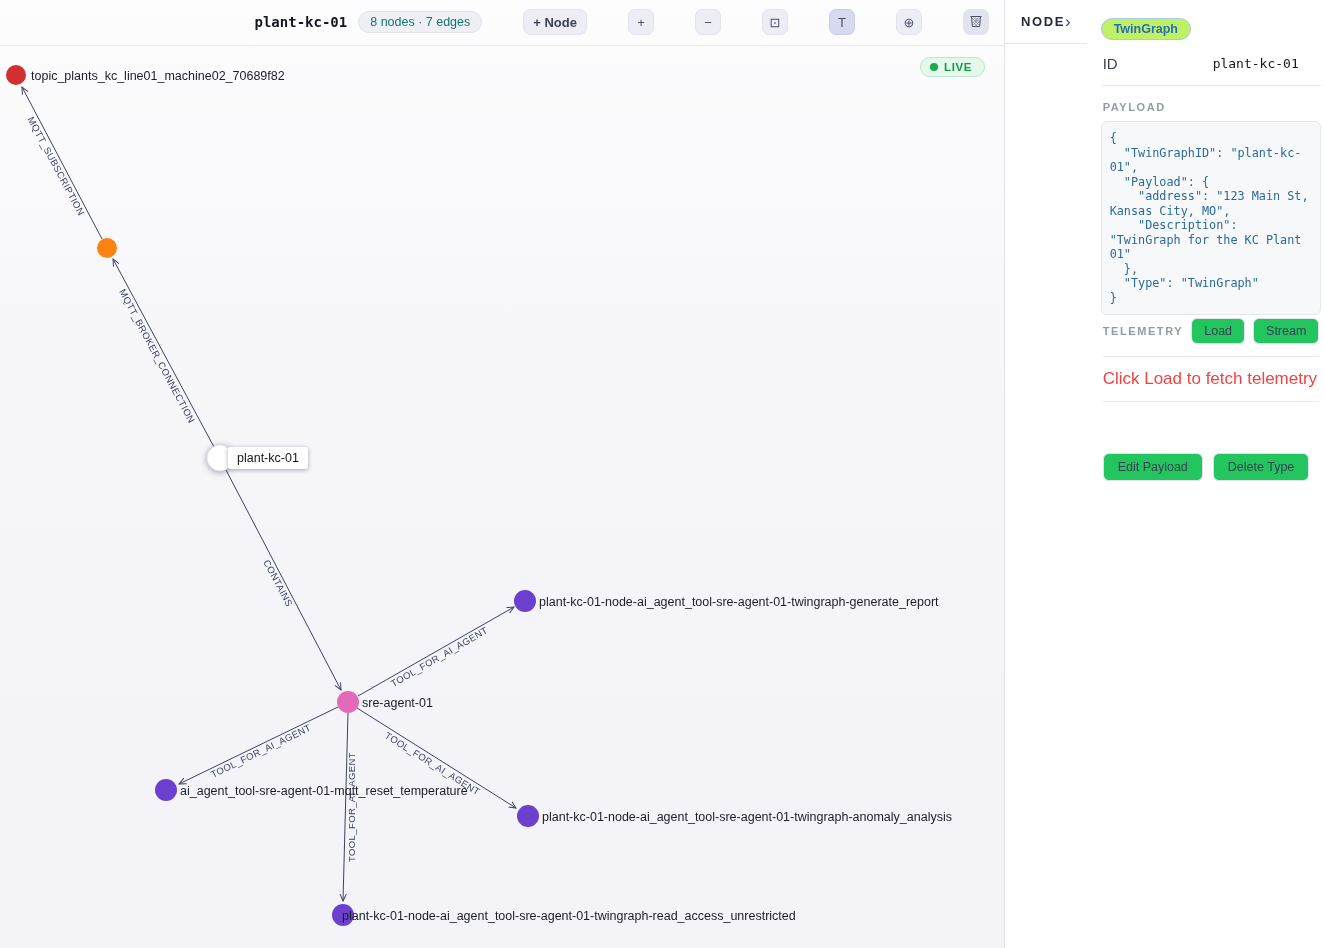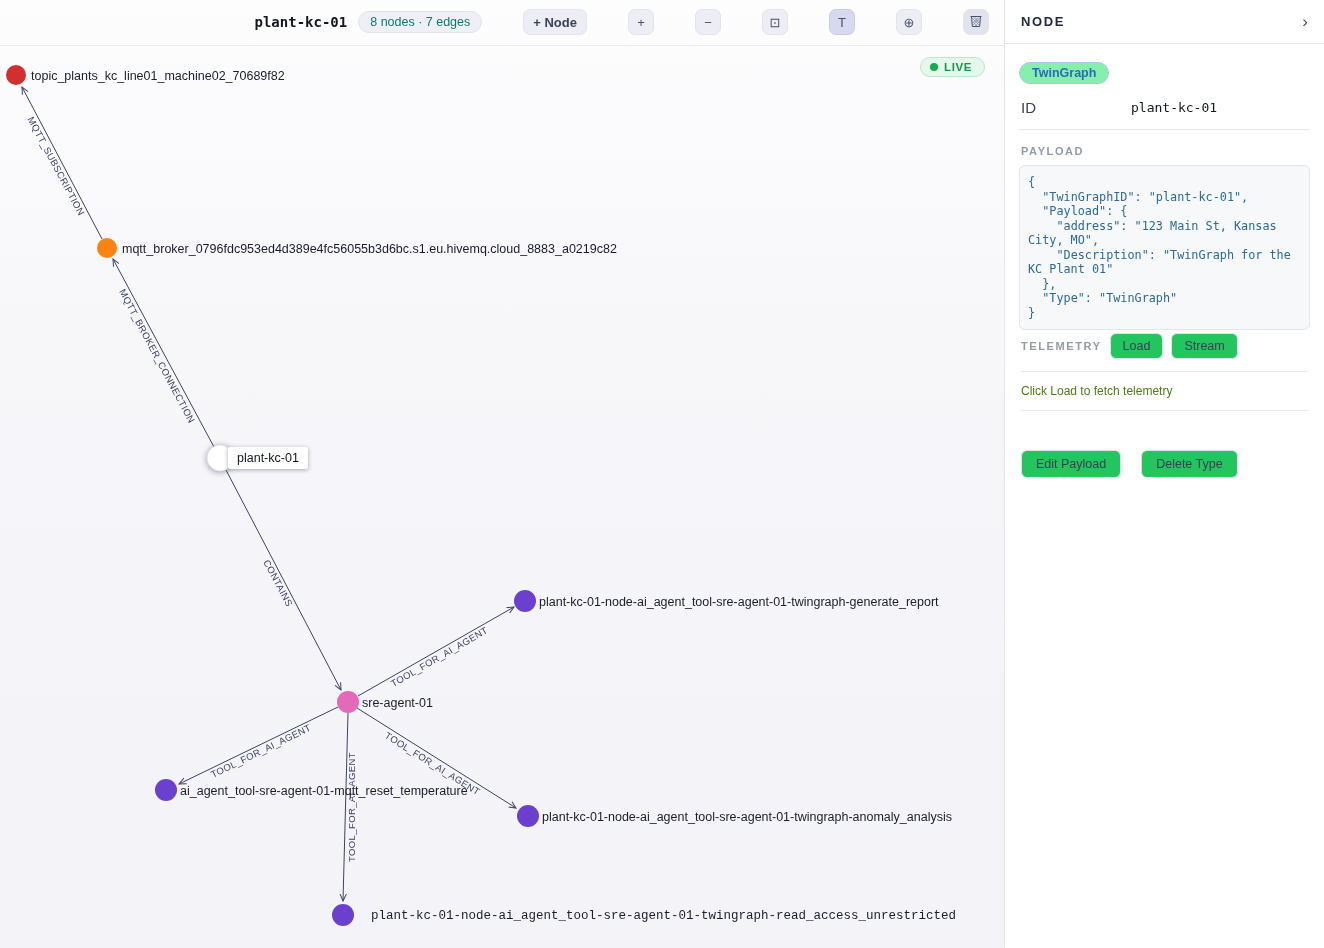--- a/index.html
+++ b/index.html
@@ -33,47 +33,47 @@
   .edge-label { font-family: "Liberation Sans", sans-serif; font-size: 9.5px; letter-spacing: 0.4px;
                 fill: #3d4263; text-anchor: middle; }
   circle.node { stroke: none; cursor: pointer; }
   circle.selected { stroke: #e1e1e8; stroke-width: 1; filter: drop-shadow(0 1px 3px rgba(40,40,70,.45)); }
 
   .node-label { position: absolute; font-size: 12.5px; color: #1b1d27; white-space: nowrap; line-height: 16px; }
   .node-label.boxed { background: #fff; border-radius: 2px; padding: 3px 9px;
                       box-shadow: 0 1px 4px rgba(40,40,70,.4); color: #14161f; }
 
   
-  .sidebar { width: 320px; height: 948px; background: #fff; border-left: 1px solid #e3e3ea; display: flex; flex-direction: column; }
+  .sidebar { width: 320px; height: 948px; background: #fff; border-left: 1px solid #e3e3ea; display: flex; flex-direction: row; }
   .sb-header { height: 44px; display: flex; align-items: center; justify-content: space-between;
                padding: 0 16px 0 16px; border-bottom: 1px solid #e6e8ee; }
   .sb-header-title { font-size: 13px; font-weight: 700; letter-spacing: 1.6px; color: #23283a; }
   .sb-collapse { font-size: 17px; color: #4a5065; cursor: pointer; line-height: 1; }
   .sb-body { padding: 14px 14px 0 14px; }
 
-  .type-badge { display: inline-block; background: #86efac; border: 1px solid #a9c8ee; color: #2b6cb8;
+  .type-badge { display: inline-block; background: #bef264; border: 1px solid #a9c8ee; color: #2b6cb8;
                 font-size: 12.5px; font-weight: 600; padding: 3px 12px; border-radius: 999px; margin-top: 4px; }
 
   .id-row { display: flex; align-items: center; padding: 15px 2px 13px 2px; border-bottom: 1px solid #e8eaef; }
   .id-label { width: 110px; font-size: 15px; font-weight: 400; color: #3a3f4e; }
   .id-value { font-family: "DejaVu Sans Mono", monospace; font-size: 13px; color: #15171f; }
 
   .section-label { font-size: 11px; font-weight: 700; letter-spacing: 1.6px; color: #949aa8; }
   .payload-label { margin: 15px 2px 8px 2px; }
 
   .code-block { background: #f7f8fa; border: 1px solid #e3e6ec; border-radius: 6px; padding: 9px 8px;
                 font-family: "DejaVu Sans Mono", monospace; font-size: 11.8px; line-height: 14.5px;
                 color: #2b6a99; white-space: pre-wrap; word-break: break-word; }
 
   .telemetry-row { display: flex; align-items: center; gap: 8px; margin-top: 3px; padding: 0 2px; }
   .sb-btn { background: #22c55e; border: 1px solid #e0e2ee; border-radius: 6px; color: #3a4154;
             font-size: 12.5px; padding: 5px 12px; cursor: pointer; }
   .divider { height: 1px; background: #e8eaef; margin: 12px 2px 0 2px; }
-  .telemetry-hint { color: #4d7c0f; font-size: 12px; padding: 12px 2px 0 2px; }
-  .actions-row { display: flex; gap: 20px; margin-top: 24px; padding: 15px 2px; }
+  .telemetry-hint { color: #ef4444; font-size: 17px; padding: 12px 2px 0 2px; }
+  .actions-row { display: flex; gap: 10px; margin-top: 36px; padding: 15px 2px; }
   .sb-btn.action { padding: 6px 14px; }
 </style>
 </head>
 <body>
 
 <div class="app">
 
   <div class="canvas">
     <div class="canvas-topline"></div>
 
@@ -130,27 +130,26 @@
       <circle class="node" cx="107" cy="248" r="10" fill="#fa8312"></circle>
       <circle class="node" cx="348" cy="702" r="11" fill="#e26ab8"></circle>
       <circle class="node" cx="525" cy="601" r="11" fill="#6b40cf"></circle>
       <circle class="node" cx="166" cy="790" r="11" fill="#6b40cf"></circle>
       <circle class="node" cx="528" cy="816" r="11" fill="#6b40cf"></circle>
       <circle class="node" cx="343" cy="915" r="11" fill="#6b40cf"></circle>
       <circle class="node selected" cx="220" cy="458" r="13" fill="#ffffff"></circle>
     </svg>
 
     <div class="node-label" style="left:31px;  top:68px;">topic_plants_kc_line01_machine02_70689f82</div>
-    <div class="node-label" style="left:122px; top:241px;">mqtt_broker_0796fdc953ed4d389e4fc56055b3d6bc.s1.eu.hivemq.cloud_8883_a0219c82</div>
     <div class="node-label boxed" style="left:228px; top:447px;">plant-kc-01</div>
     <div class="node-label" style="left:362px; top:695px;">sre-agent-01</div>
     <div class="node-label" style="left:539px; top:594px;">plant-kc-01-node-ai_agent_tool-sre-agent-01-twingraph-generate_report</div>
     <div class="node-label" style="left:180px; top:783px;">ai_agent_tool-sre-agent-01-mqtt_reset_temperature</div>
     <div class="node-label" style="left:542px; top:809px;">plant-kc-01-node-ai_agent_tool-sre-agent-01-twingraph-anomaly_analysis</div>
-    <div class="node-label" style="left:371px; top:908px;font-family:Liberation Mono, monospace;">plant-kc-01-node-ai_agent_tool-sre-agent-01-twingraph-read_access_unrestricted</div>
+    <div class="node-label" style="left:342px; top:908px;">plant-kc-01-node-ai_agent_tool-sre-agent-01-twingraph-read_access_unrestricted</div>
   </div>
 
   <div class="sidebar">
     <div class="sb-header">
       <span class="sb-header-title">NODE</span>
       <span class="sb-collapse">›</span>
     </div>
 
     <div class="sb-body">
       <span class="type-badge">TwinGraph</span>

